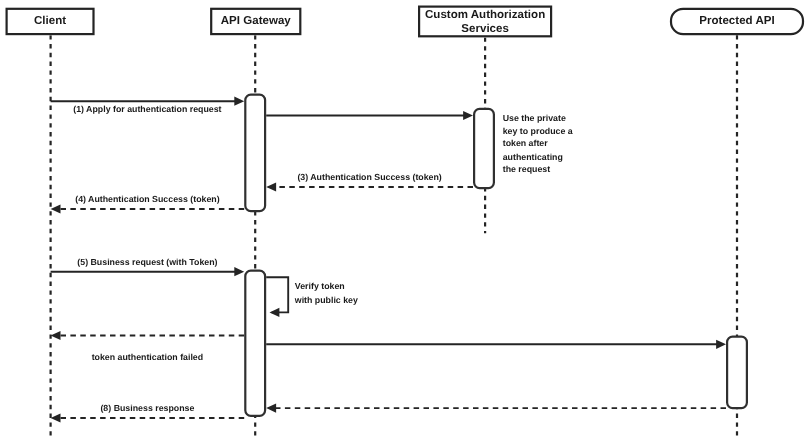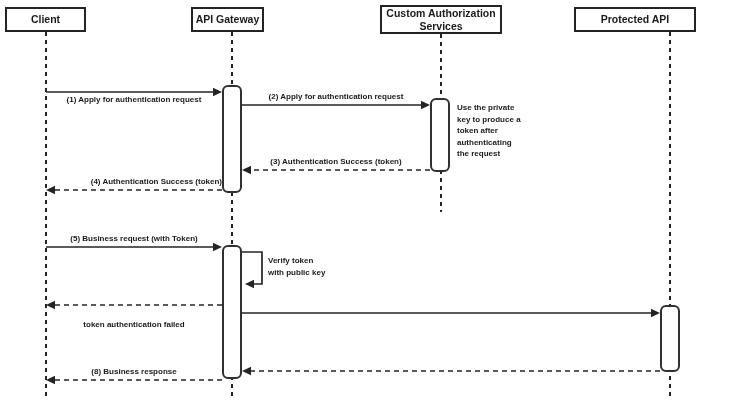--- a/index.html
+++ b/index.html
@@ -51,34 +51,33 @@
       <line x1="242" y1="313" x2="652" y2="313" stroke="#242424" stroke-width="1.7"></line>
       <polygon points="660,313 651,308.8 651,317.2" fill="#242424"></polygon>
       <line x1="660" y1="371" x2="250" y2="371" stroke="#242424" stroke-width="1.7" stroke-dasharray="5 4"></line>
       <polygon points="242,371 251,366.8 251,375.2" fill="#242424"></polygon>
       <line x1="222" y1="380" x2="54" y2="380" stroke="#242424" stroke-width="1.7" stroke-dasharray="5 4"></line>
       <polygon points="46,380 55,375.8 55,384.2" fill="#242424"></polygon>
       <path d="M242,252 L262,252 L262,284 L247,284" fill="none" stroke="#242424" stroke-width="1.7"></path>
       <polygon points="245,284 254,279.8 254,288.2" fill="#242424"></polygon>
     </svg>
 <div class="msg-label" style="left: 46px; top: 78px; width: 176px; margin-top: 16px;">(1) Apply for authentication request</div>
-    <div class="msg-label" style="left: 242px; top: 91px; width: 188px;">(2) Apply for authentication request</div>
     <div class="msg-label" style="left: 242px; top: 156px; width: 188px;">(3) Authentication Success (token)</div>
-    <div class="msg-label" style="left: 46px; top: 176px; width: 176px; text-align: right;">(4) Authentication Success (token)</div>
+    <div class="msg-label" style="left: 46px; top: 176px; width: 176px;">(4) Authentication Success (token)</div>
     <div class="msg-label" style="left: 46px; top: 233px; width: 176px;">(5) Business request (with Token)</div>
     <div class="msg-label" style="left: 46px; top: 291px; width: 176px; margin-top: 28px;">token authentication failed</div>
     <div class="msg-label" style="left: 46px; top: 366px; width: 176px;">(8) Business response</div>
     <div class="free-label" style="left: 457px; top: 102px; width: 90px;">Use the private
 key to produce a
 token after
 authenticating
 the request</div>
     <div class="free-label" style="left: 268px; top: 255px;">Verify token
 with public key</div>
     <div class="activation" style="left: 222px; top: 85px; width: 20px; height: 108px;"></div>
     <div class="activation" style="left: 430px; top: 98px; width: 20px; height: 74px;"></div>
     <div class="activation" style="left: 222px; top: 245px; width: 20px; height: 134px;"></div>
     <div class="activation" style="left: 660px; top: 305px; width: 20px; height: 67px;"></div>
     <div class="participant" style="left: 5px; top: 7px; width: 81px; height: 25px;">Client</div>
-    <div class="participant" style="left: 191px; top: 7px; width: 73px; height: 25px;">API Gateway</div>
+    <div class="participant" style="left: 191px; top: 7px; width: 83px; height: 25px;">API Gateway</div>
     <div class="participant" style="left: 380px; top: 5px; width: 122px; height: 29px;">Custom Authorization Services</div>
-    <div class="participant" style="left: 574px; top: 7px; width: 122px; height: 25px;">Protected API</div>
+    <div class="participant" style="left: 609px; top: 7px; width: 122px; height: 25px; border-radius: 12px;">Protected API</div>
   </div>
 
 </body></html>

